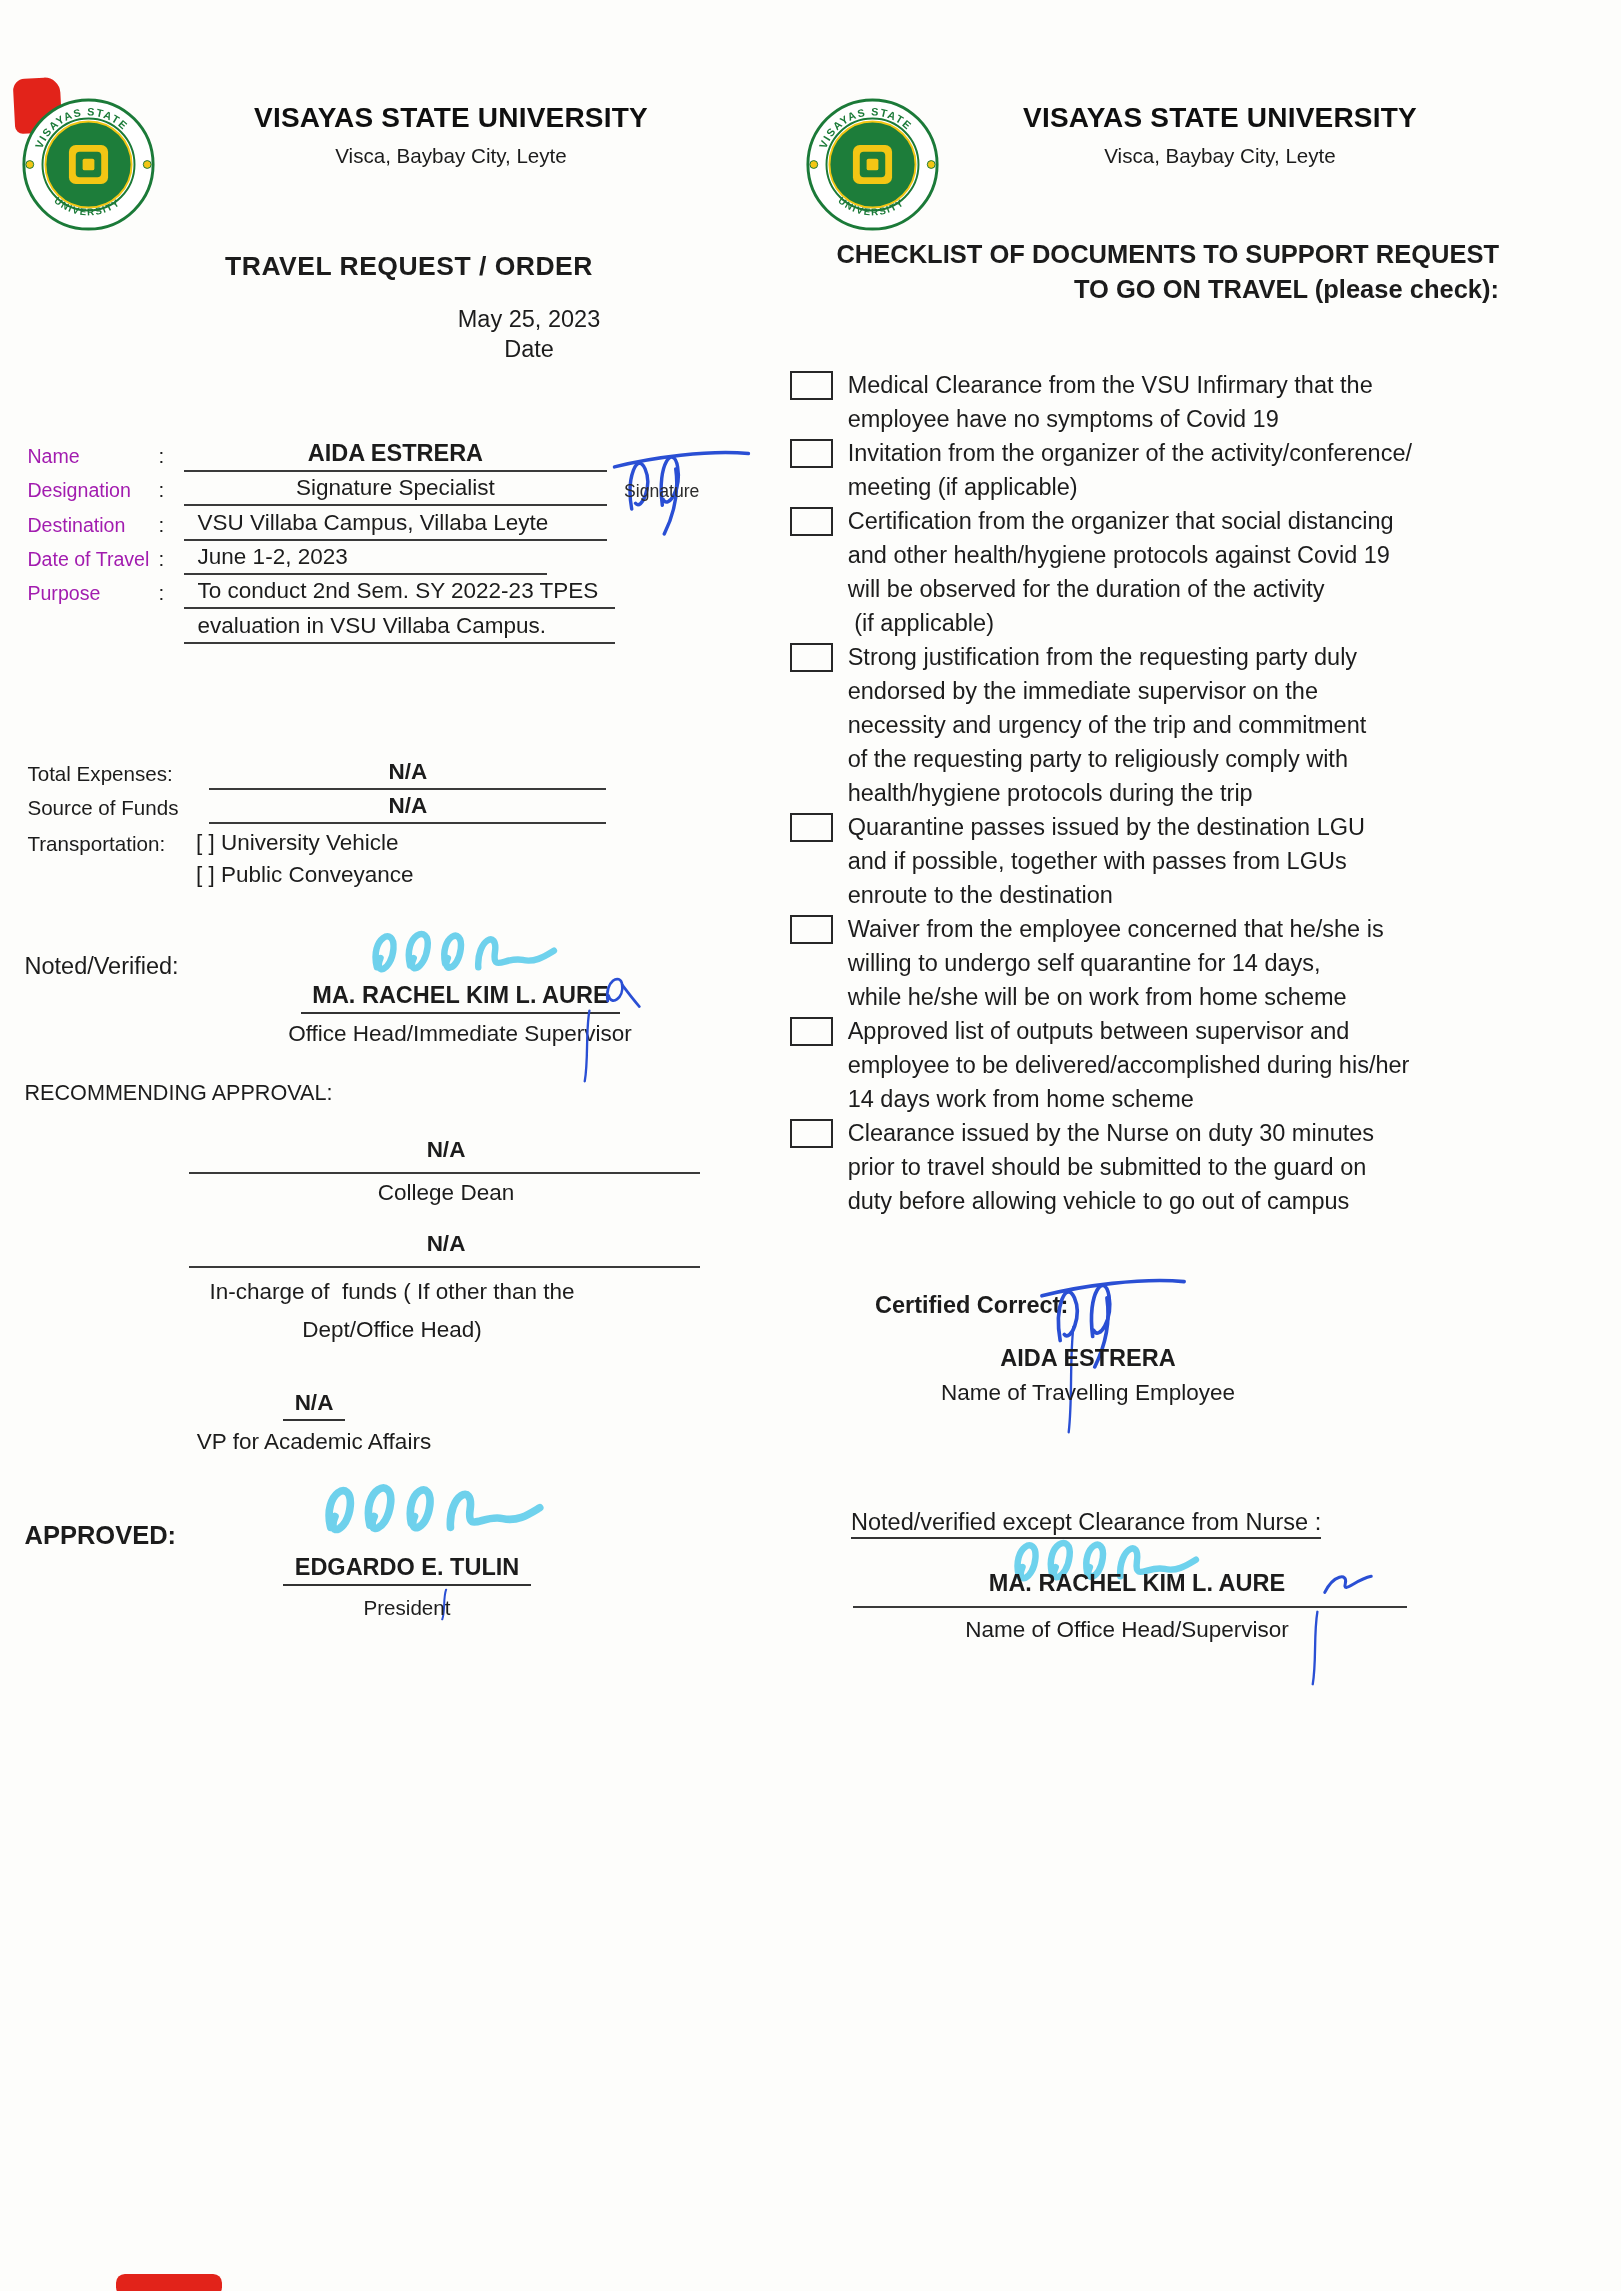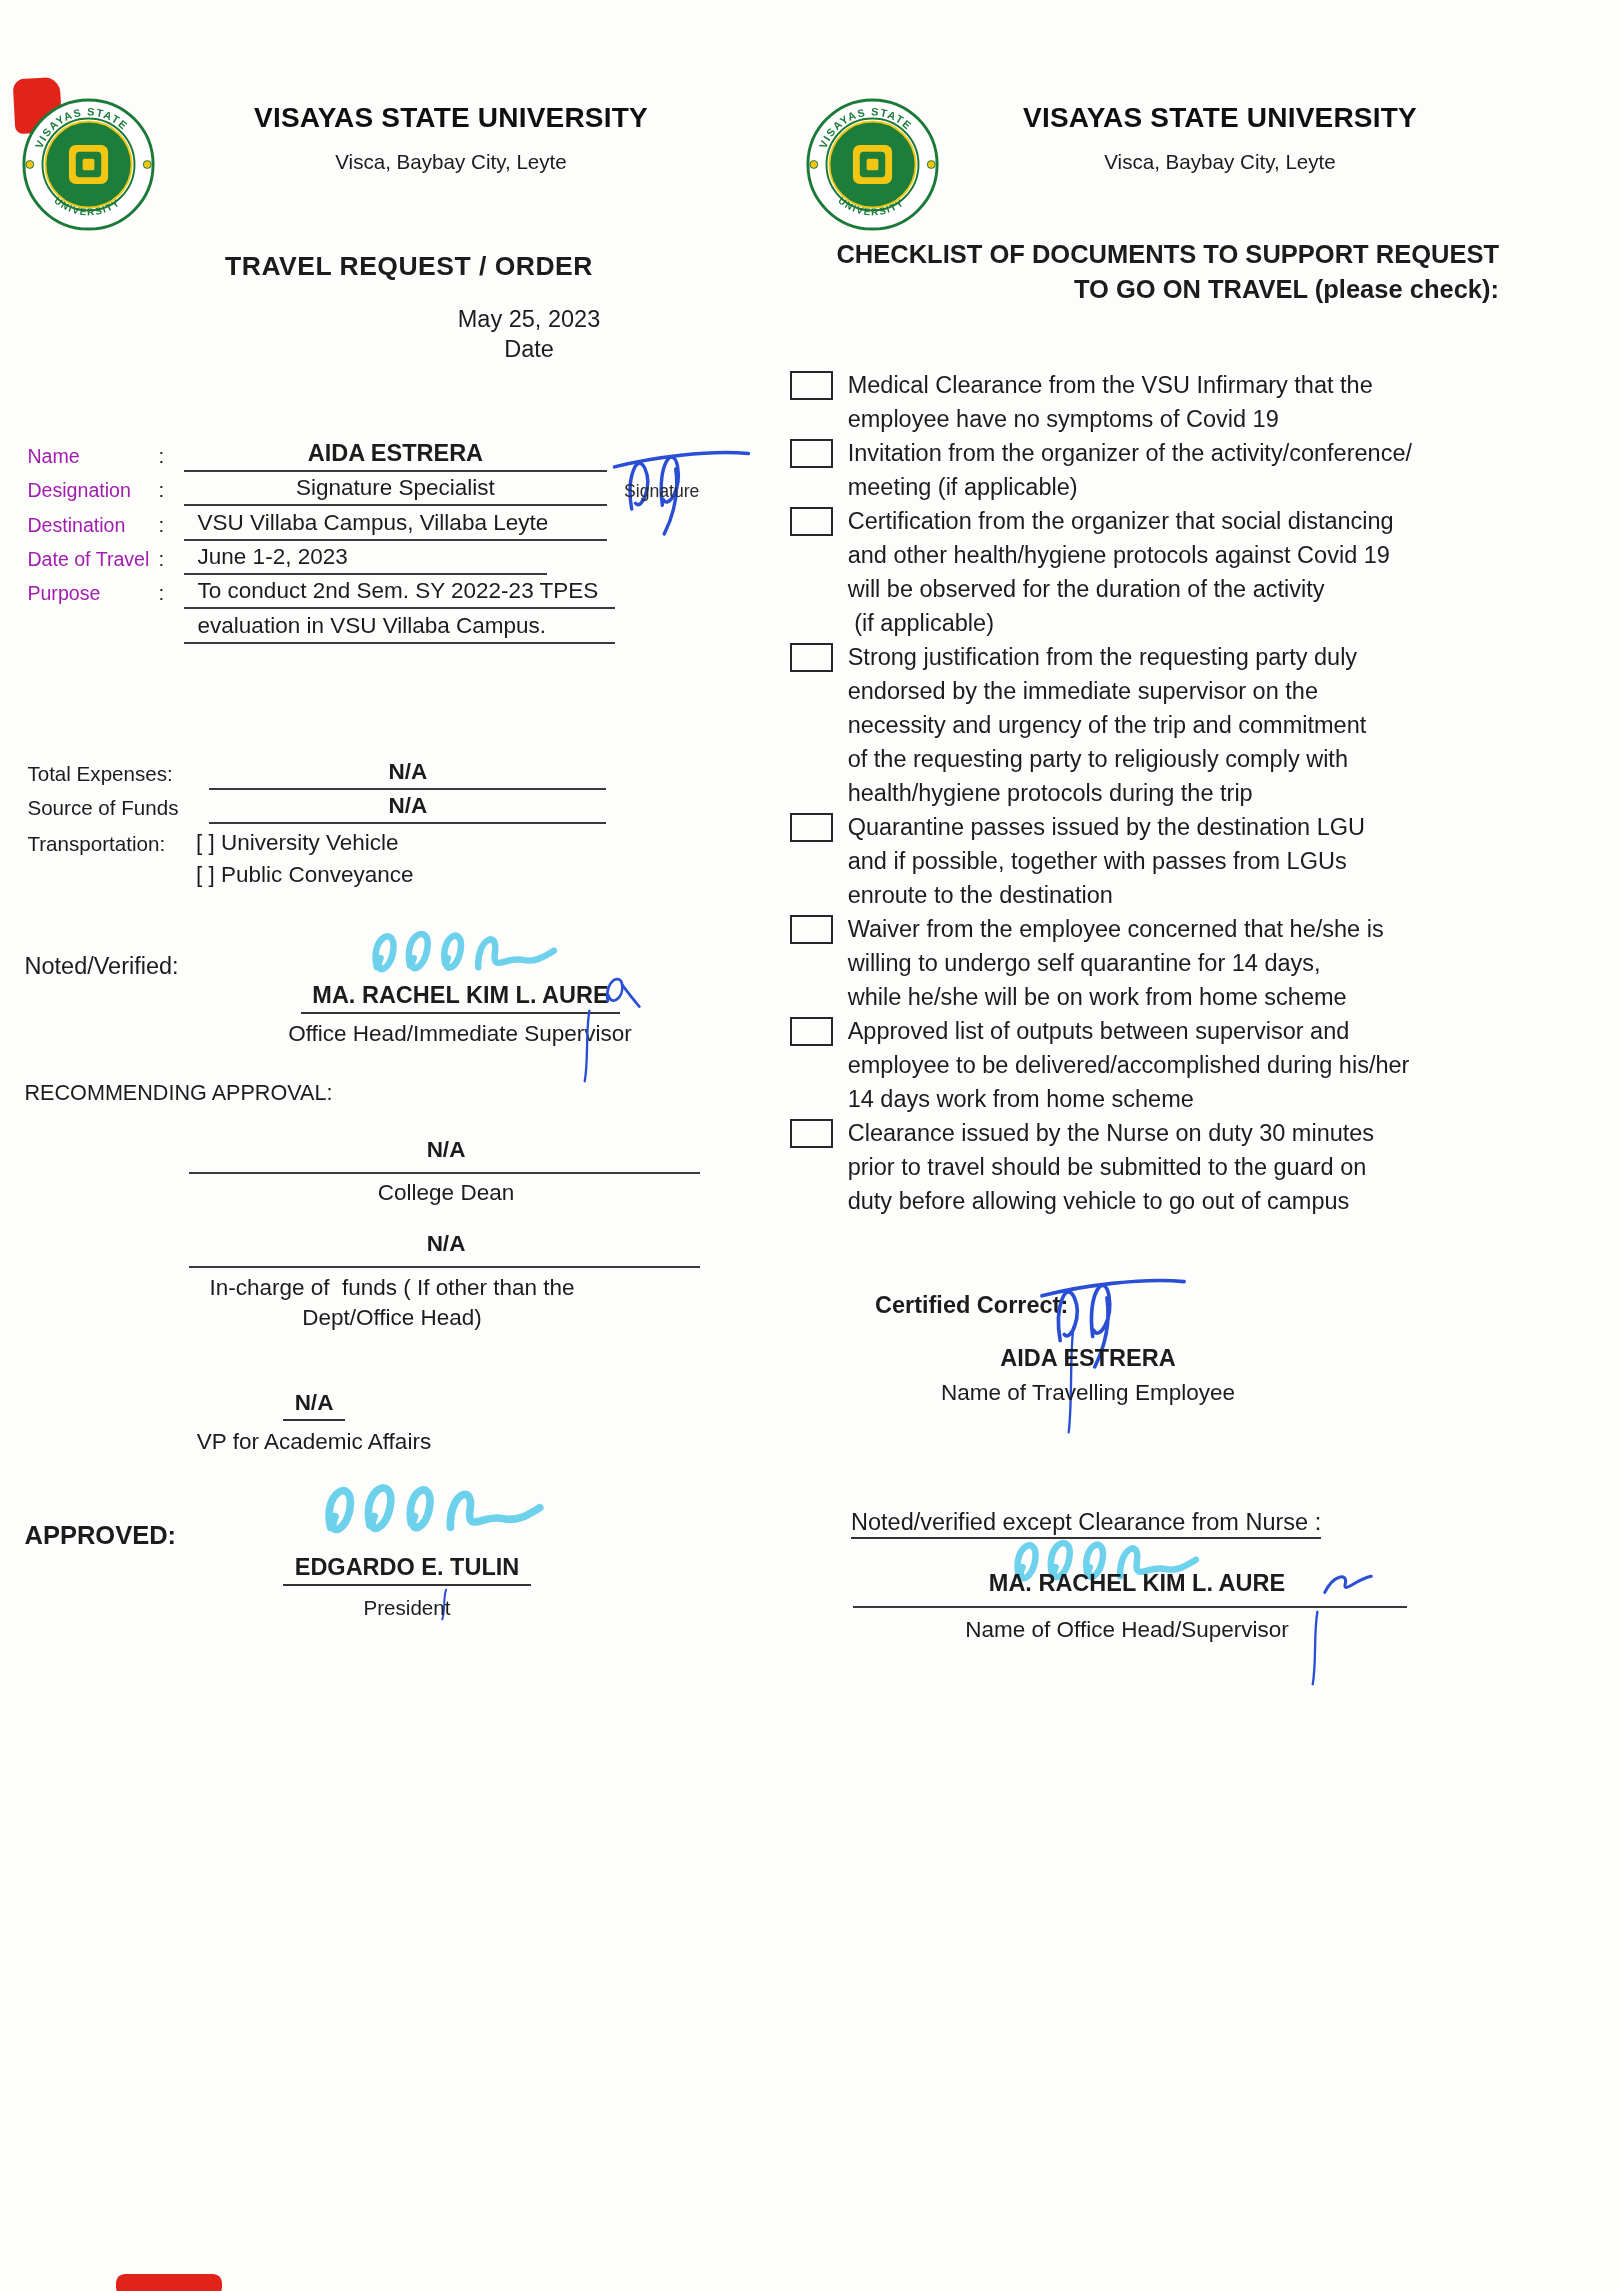--- a/index.html
+++ b/index.html
@@ -9,21 +9,21 @@
     position:relative; width:1621px; height:2292px; overflow:hidden;
     background:#fdfdfb; color:#1c1c1c;
     font-family:"Liberation Sans","DejaVu Sans",sans-serif;
   }
   .abs { position:absolute; }
   .center { text-align:center; }
   .bold { font-weight:700; }
 
   .uni-block { text-align:center; }
   .uni-name { font-size:28px; font-weight:700; color:#101010; letter-spacing:0.2px; }
-  .uni-addr { font-size:20.6px; margin-top:16px; }
+  .uni-addr { font-size:20.6px; margin-top:10px; }
 
   .form-title { font-size:26.5px; font-weight:700; text-align:center; letter-spacing:0.5px;margin-top:16px; }
   .date-block { text-align:center; font-size:23.5px; line-height:30px; }
 
   .frow { display:flex; align-items:flex-end; }
   .flabel { width:131px; font-size:19.6px; color:#a21caf; padding-bottom:3.9px; flex:none; }
   .fcolon { width:25.5px; font-size:20.6px; padding-bottom:3.9px; flex:none; }
   .fvalue { border-bottom:2px solid #3a3a3a; font-size:22.5px; padding-bottom:2.9px; }
   .w432 { width:423px; } .w440 { width:431px; } .w370 { width:363px; }
   .w405 { width:397px; }
@@ -207,21 +207,21 @@
     </svg>
 
   <div class="abs" style="left:24.5px;top:1080px;font-size:21.6px">RECOMMENDING APPROVAL:</div>
 
   <div class="abs center bold" style="left:191px;top:1137px;width:510px;font-size:22.5px">N/A</div>
   <div class="abs wide-line" style="left:189px;top:1172px;width:511px"></div>
   <div class="abs center sub-title" style="left:191px;top:1180px;width:510px">College Dean</div>
 
   <div class="abs center bold" style="left:191px;top:1231px;width:510px;font-size:22.5px">N/A</div>
   <div class="abs wide-line" style="left:189px;top:1266px;width:511px"></div>
-  <div class="abs center sub-title pre" style="left:137px;top:1273px;width:510px;line-height:30px">In-charge of  funds ( If other than the
+  <div class="abs center sub-title pre" style="left:137px;top:1273px;width:510px;line-height:38px">In-charge of  funds ( If other than the
 Dept/Office Head)</div>
 
   <div class="abs center" style="left:118px;top:1390px;width:392px">
     <span class="name-u" style="font-size:22.5px">N/A</span>
   </div>
   <div class="abs center sub-title" style="left:118px;top:1429px;width:392px">VP for Academic Affairs</div>
 
   <div class="abs bold" style="left:24.5px;top:1521px;font-size:25.5px">APPROVED:</div>
   <svg class="abs sig" style="left:304px;top:1462px;width:245px;height:98px" viewBox="0 0 250 100" width="245" height="98">
       <use href="#sig-aure"></use>

